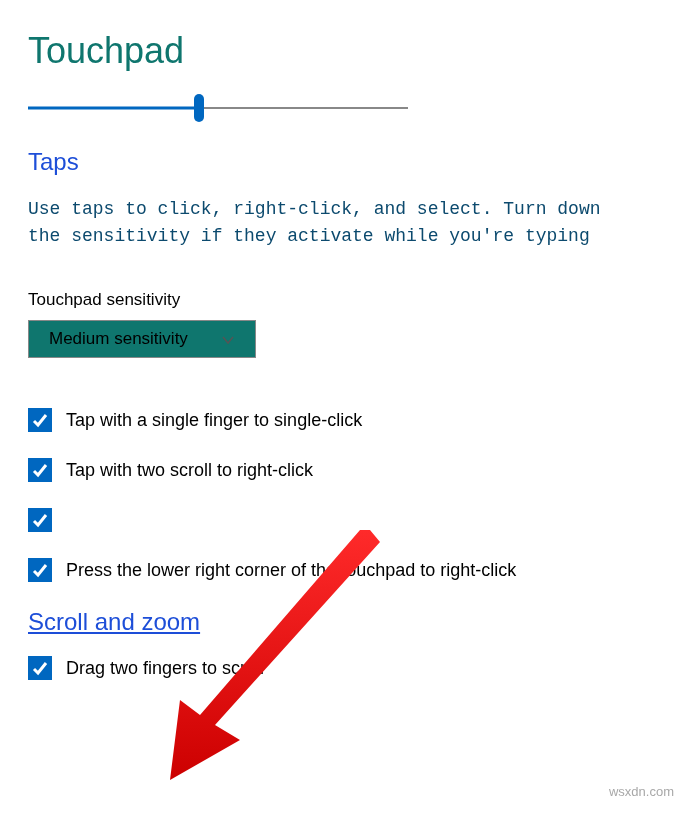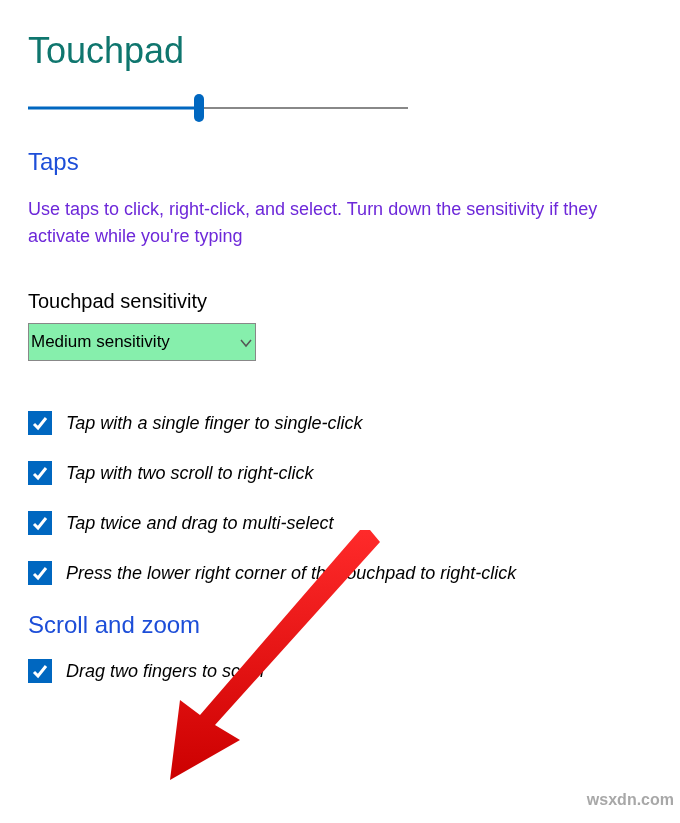--- a/index.html
+++ b/index.html
@@ -57,43 +57,45 @@
       transform: translate(-50%, -50%);
     }
     .section-heading {
       font-size: 24px;
       font-weight: 400;
       color: #1d4ed8;
       margin-bottom: 20px;
       margin-top: 10px;
     }
     .section-heading.second {
+      text-decoration: underline;
     }
     .section-description {
       font-size: 18px;
-      color: #6d28d9;
+      color: #0c4a6e;
       line-height: 1.5;
       margin-bottom: 40px;
       max-width: 610px;
+      font-family: Liberation Mono, monospace;
     }
     .field-label {
-      font-size: 20px;
+      font-size: 17px;
       color: #000;
       margin-bottom: 10px;
     }
     .dropdown {
       display: inline-flex;
       align-items: center;
       justify-content: space-between;
       border: 1px solid #888;
-      padding: 8px 2px;
+      padding: 8px 20px;
       width: 228px;
       font-size: 17px;
       color: #000;
-      background: #86efac;
+      background: #0f766e;
       cursor: pointer;
       margin-bottom: 50px;
     }
     .dropdown-chevron {
       width: 14px;
       height: 14px;
       display: inline-block;
     }
     .dropdown-chevron svg {
       stroke: #555;
@@ -119,37 +121,35 @@
     .checkbox svg {
       stroke: #fff;
       stroke-width: 3;
       fill: none;
       width: 16px;
       height: 16px;
     }
     .checkbox-label {
       font-size: 18px;
       color: #000;
-      font-style: italic;
     }
     .arrow-overlay {
       position: absolute;
       pointer-events: none;
       left: 170px;
       top: 530px;
       width: 210px;
       height: 250px;
     }
     .watermark {
       position: absolute;
       right: 6px;
-      bottom: 14px;
-      font-size: 16px;
+      bottom: 24px;
+      font-size: 13px;
       color: #a8a8a8;
-      font-weight: bold;
     }
   </style>
 </head>
 <body>
 
 
 
 <h1 class="page-title">Touchpad</h1>
 
 <div class="slider-container">
@@ -190,21 +190,20 @@
   </div>
   <span class="checkbox-label">Tap with two scroll to right-click</span>
 </div>
 
 <div class="checkbox-row">
   <div class="checkbox">
     <svg viewBox="0 0 16 16">
         <polyline points="2,9 6,13 14,3"></polyline>
       </svg>
   </div>
-  <span class="checkbox-label">Tap twice and drag to multi-select</span>
 </div>
 
 <div class="checkbox-row">
   <div class="checkbox">
     <svg viewBox="0 0 16 16">
         <polyline points="2,9 6,13 14,3"></polyline>
       </svg>
   </div>
   <span class="checkbox-label">Press the lower right corner of the touchpad to right-click</span>
 </div>

